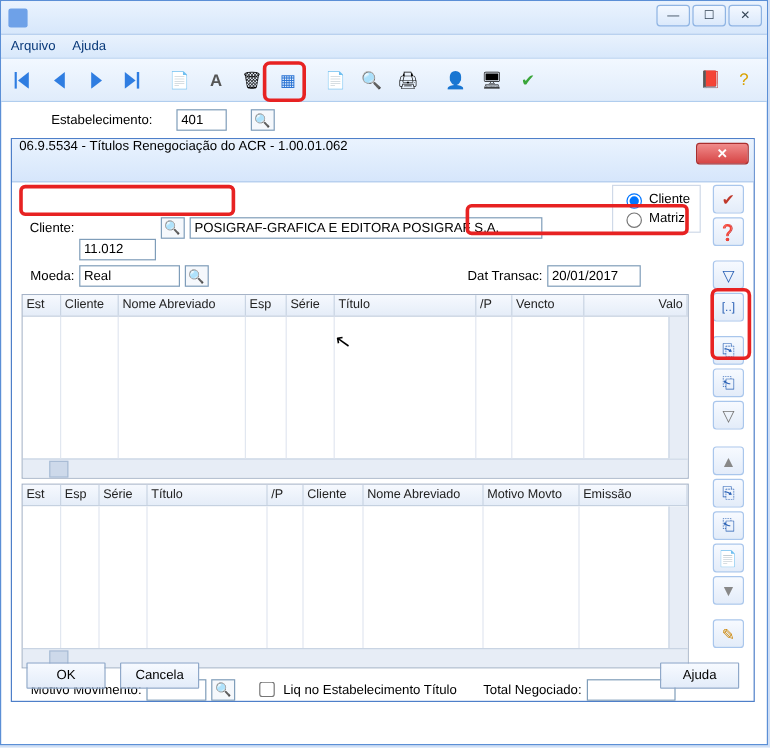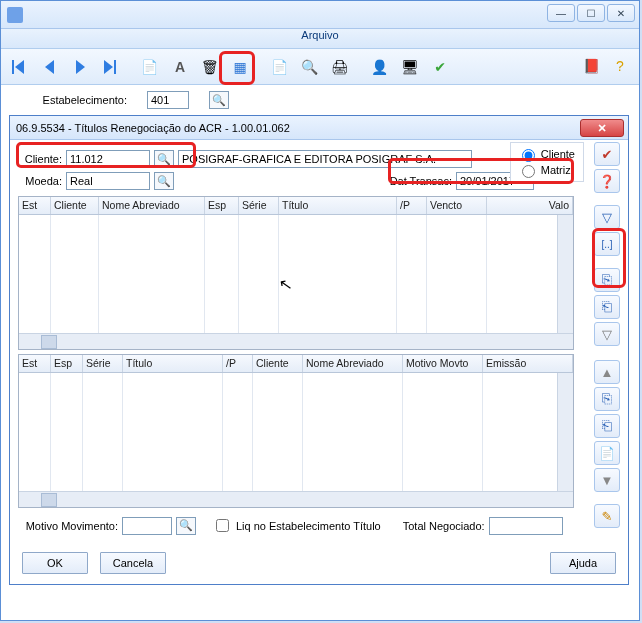--- a/index.html
+++ b/index.html
@@ -55,21 +55,20 @@
     cursor:pointer;
   }
   .menubar {
     height: 20px;
     background: linear-gradient(#e9f2fd,#d8e8fb);
     border-bottom:1px solid #b0cdee;
     display:flex;align-items:center;
     padding: 0 8px;
     gap: 14px;
     color:#0a3a7a;
-    flex-direction:column;
   }
   .menubar span { cursor:pointer; }
   .toolbar-outer {
     height: 36px;
     background: linear-gradient(#f2f8ff,#e0ecfb);
     border-bottom:1px solid #b0cdee;
     display:flex;
     align-items:center;
     padding: 0 6px;
     gap: 4px;
@@ -130,24 +129,24 @@
   .inner-window {
     margin-top: 4px;
     border:1px solid #4e7fc9;
     background:#fff;
     position:relative;
     width: 620px;
     left:-2px;
     height: 470px;
   }
   .inner-title {
-    height: 24px;
+    height: 36px;
     background: linear-gradient(#eaf3fe,#d6e6fb);
     border-bottom:1px solid #a9c6ec;
-    display:flex;align-items:center;
+    display:flex;align-items:flex-start;
     padding:0 6px;
     position:relative;
   }
   .inner-title .close {
     position:absolute;right:4px;top:3px;
     width:44px;height:18px;
     background:linear-gradient(#f08b8b,#d64545);
     border:1px solid #a92e2e;
     border-radius:3px;
     color:#fff;font-weight:bold;
@@ -368,21 +367,21 @@
         <div class="title-text">06.9.5534 - Títulos Renegociação do ACR - 1.00.01.062</div>
         <div class="close">✕</div>
       </div>
       <div class="inner-body">
         <div class="hl-cliente"></div>
         <div class="hl-dat"></div>
         <div class="hl-side"></div>
 
         <div style="display:flex;align-items:center;gap:4px;padding-top:4px">
           <div class="lbl" style="width:44px">Cliente:</div>
-          <input class="inp" style="width: 84px;" value="11.012">
+          <input class="inp" style="width: 64px; margin-top: 37px;" value="11.012">
           <div class="magbtn">🔍</div>
           <input class="inp" style="width: 294px;" value="POSIGRAF-GRAFICA E EDITORA POSIGRAF S.A.">
         </div>
 
         <div class="radio-group">
           <div class="radio-row">
               <input type="radio" checked="" style="">
               <span>Cliente</span>
             </div>
           <div class="radio-row">

